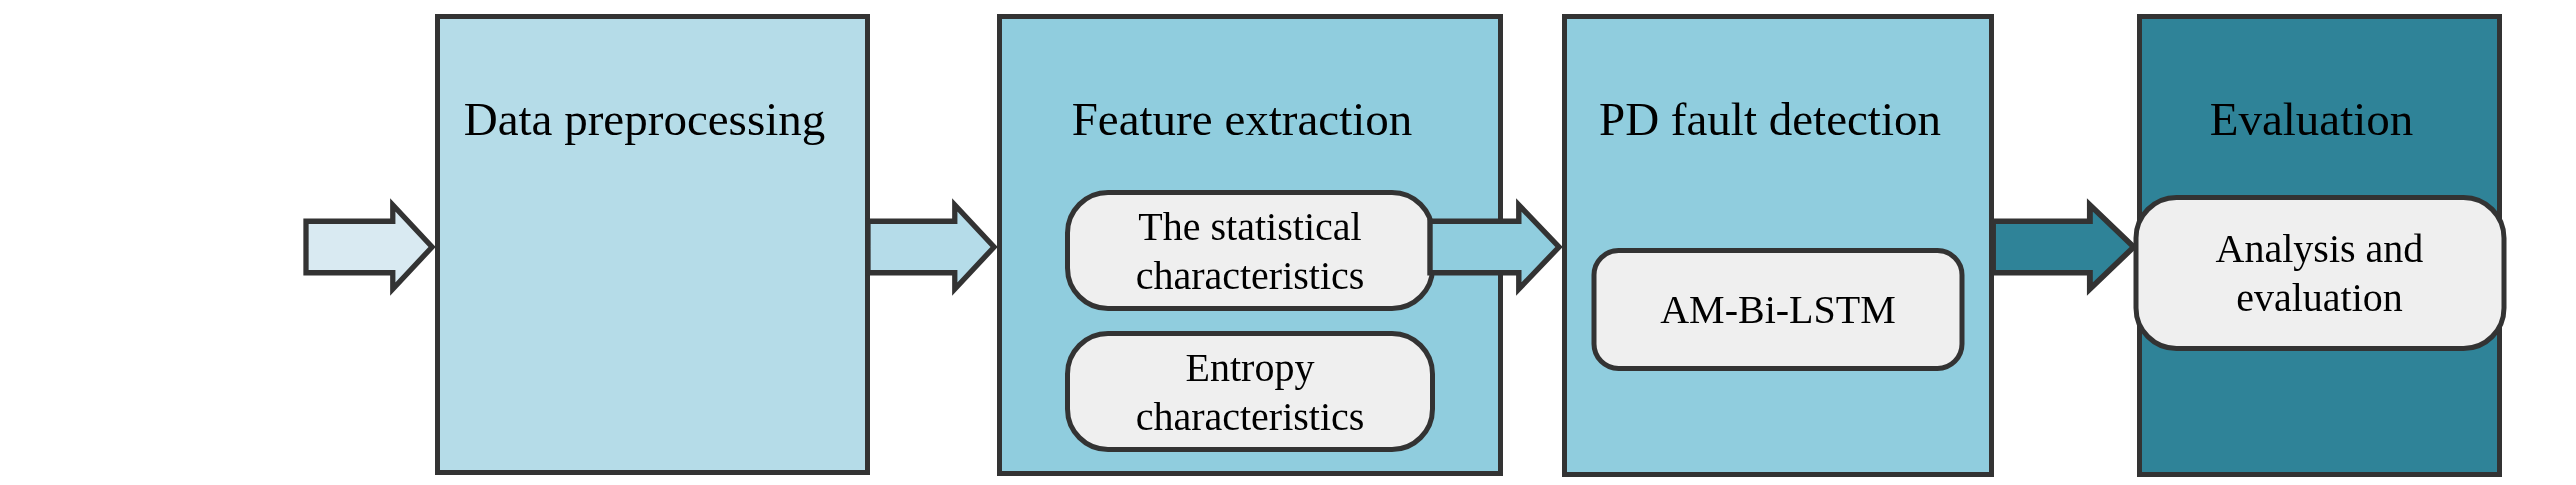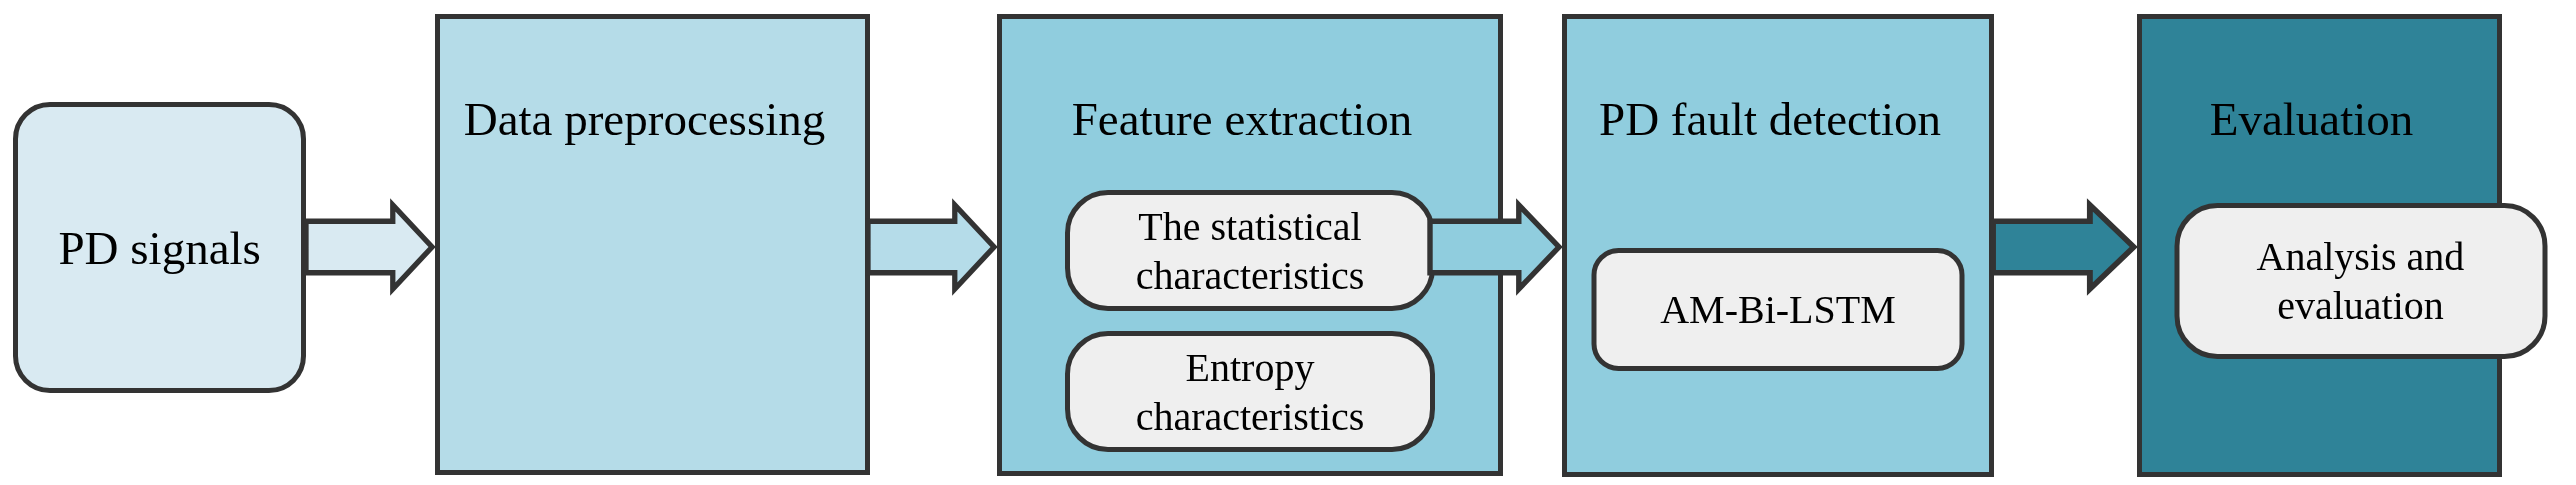--- a/index.html
+++ b/index.html
@@ -70,21 +70,21 @@
     justify-content: center;
     text-align: center;
     font-size: 40px;
     line-height: 49px;
     padding: 0 18px;
   }
   .sb-dwt     { top: 223px; width: 371px; height: 124px; }
   .sb-stat    { top: 171px; width: 370px; height: 121px; }
   .sb-entropy { top: 312px; width: 370px; height: 121px; }
   .sb-lstm    { top: 229px; width: 373px; height: 123px; border-radius: 27px; }
-  .sb-eval    { top: 184px; width: 373px; height: 156px; margin-left: 41px; }
+  .sb-eval    { top: 176px; width: 373px; height: 156px; }
 
   
   .arrow {
     position: absolute;
     top: 202px;
     height: 90px;
     overflow: visible;
   }
   .arrow polygon {
     stroke: var(--border);
@@ -98,23 +98,20 @@
   .a1 polygon { fill: var(--arrow1_fill); }
   .a2 polygon { fill: var(--arrow2_fill); }
   .a3 polygon { fill: var(--arrow3_fill); }
   .a4 polygon { fill: var(--arrow4_fill); }
 </style>
 </head>
 <body>
 
 <div class="canvas">
 
-  <div class="source-box">
-    <span class="label">PD signals</span>
-  </div>
 
   <svg class="arrow a1" viewBox="0 0 220 150" preserveAspectRatio="none">
     <polygon points="0,32 148,32 148,5 215,75 148,145 148,118 0,118"></polygon>
   </svg>
 
   <div class="stage s2">
     <div class="title">Data preprocessing</div>
   </div>
 
   <svg class="arrow a2" viewBox="0 0 220 150" preserveAspectRatio="none">

